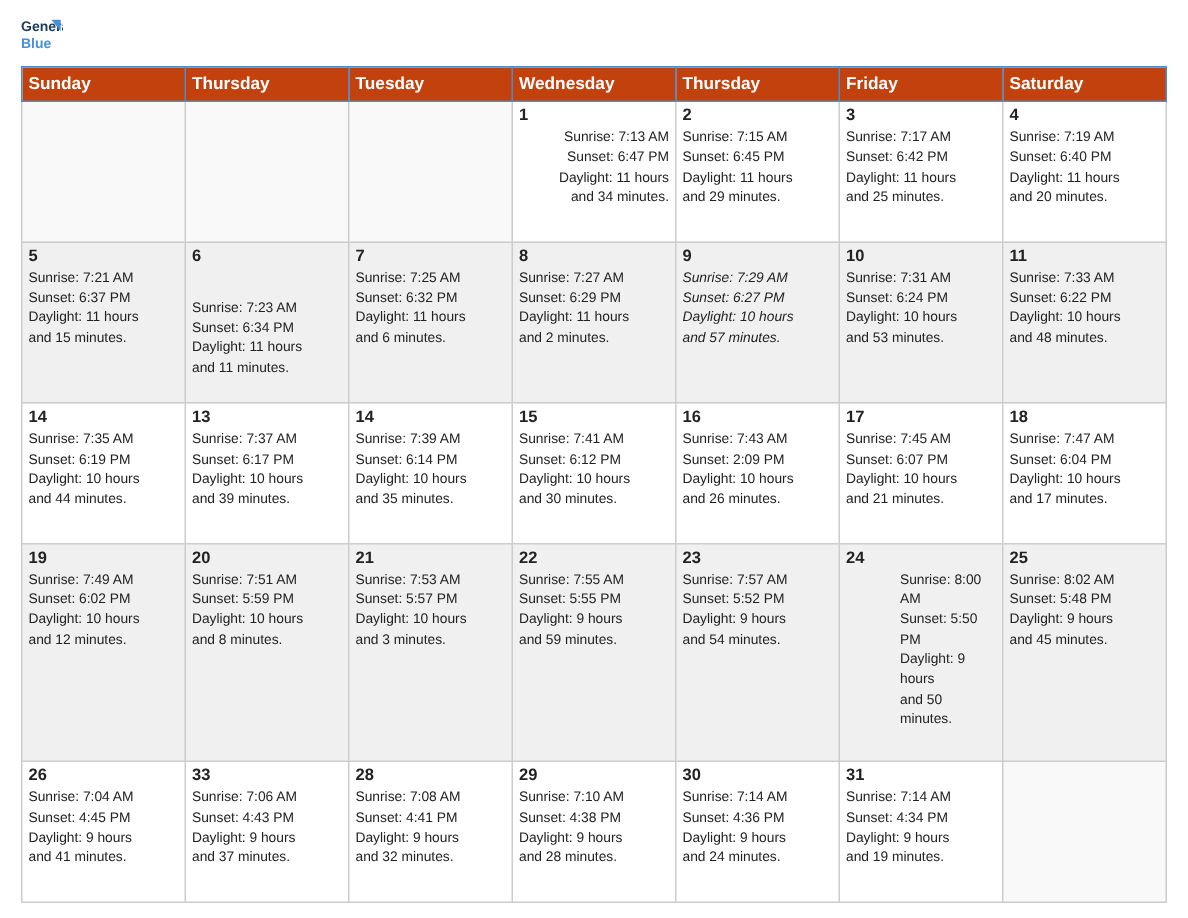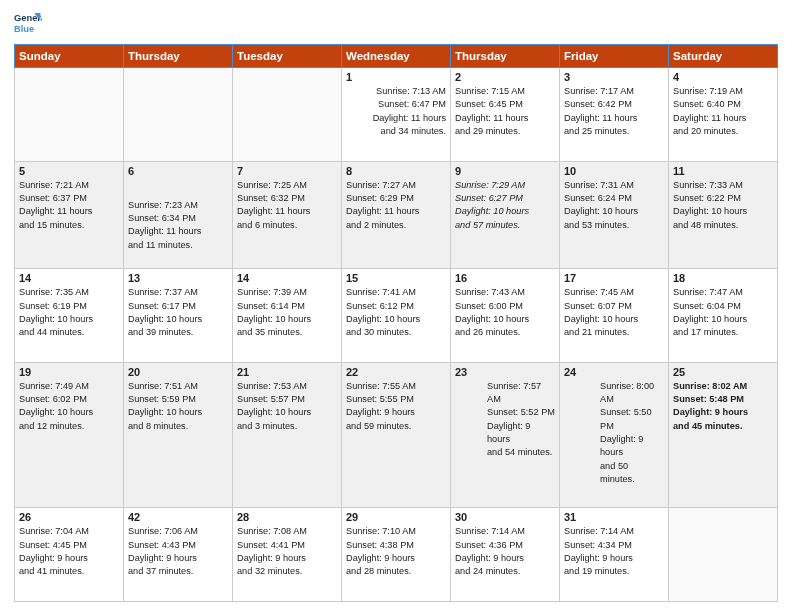--- a/index.html
+++ b/index.html
@@ -227,21 +227,21 @@
           <td>
             <div class="day-number">15</div>
             <div class="day-detail" style="white-space: pre-line;">Sunrise: 7:41 AM
 Sunset: 6:12 PM
 Daylight: 10 hours
 and 30 minutes.</div>
           </td>
           <td>
             <div class="day-number">16</div>
             <div class="day-detail" style="white-space: pre-line;">Sunrise: 7:43 AM
-Sunset: 6:00 PM
+Sunset: 2:09 PM
 Daylight: 10 hours
 and 26 minutes.</div>
           </td>
           <td>
             <div class="day-number">17</div>
             <div class="day-detail" style="white-space: pre-line;">Sunrise: 7:45 AM
 Sunset: 6:07 PM
 Daylight: 10 hours
 and 21 minutes.</div>
           </td>
@@ -277,50 +277,50 @@
           </td>
           <td class="shaded">
             <div class="day-number">22</div>
             <div class="day-detail" style="white-space: pre-line;">Sunrise: 7:55 AM
 Sunset: 5:55 PM
 Daylight: 9 hours
 and 59 minutes.</div>
           </td>
           <td class="shaded">
             <div class="day-number">23</div>
-            <div class="day-detail" style="white-space: pre-line; margin-left: 32px;">Sunrise: 7:57 AM
+            <div class="day-detail" style="white-space: pre-line;">Sunrise: 7:57 AM
 Sunset: 5:52 PM
 Daylight: 9 hours
 and 54 minutes.</div>
           </td>
           <td class="shaded">
             <div class="day-number">24</div>
             <div class="day-detail" style="white-space: pre-line; margin-left: 36px;">Sunrise: 8:00 AM
 Sunset: 5:50 PM
 Daylight: 9 hours
 and 50 minutes.</div>
           </td>
           <td class="shaded">
             <div class="day-number">25</div>
-            <div class="day-detail" style="white-space: pre-line; font-weight: bold;">Sunrise: 8:02 AM
+            <div class="day-detail" style="white-space: pre-line;">Sunrise: 8:02 AM
 Sunset: 5:48 PM
 Daylight: 9 hours
 and 45 minutes.</div>
           </td>
         </tr>
         <tr>
           <td>
             <div class="day-number">26</div>
             <div class="day-detail" style="white-space: pre-line;">Sunrise: 7:04 AM
 Sunset: 4:45 PM
 Daylight: 9 hours
 and 41 minutes.</div>
           </td>
           <td>
-            <div class="day-number">42</div>
+            <div class="day-number">33</div>
             <div class="day-detail" style="white-space: pre-line;">Sunrise: 7:06 AM
 Sunset: 4:43 PM
 Daylight: 9 hours
 and 37 minutes.</div>
           </td>
           <td>
             <div class="day-number">28</div>
             <div class="day-detail" style="white-space: pre-line;">Sunrise: 7:08 AM
 Sunset: 4:41 PM
 Daylight: 9 hours

